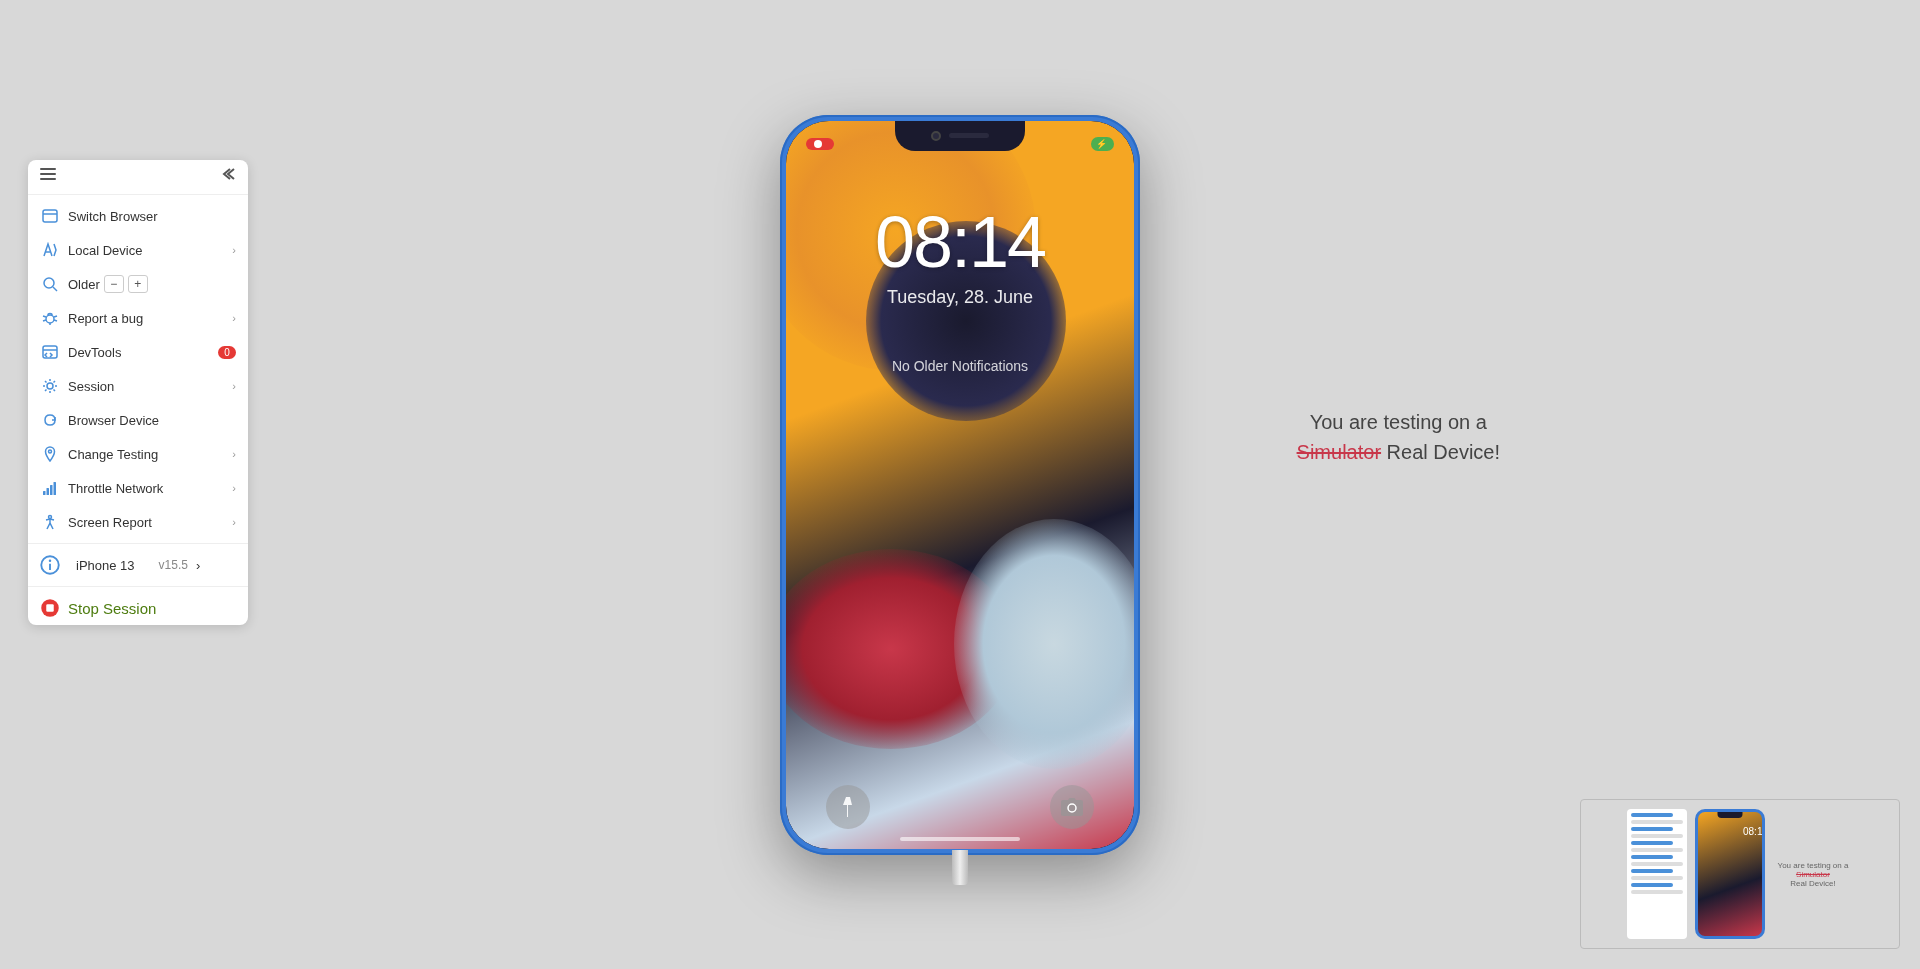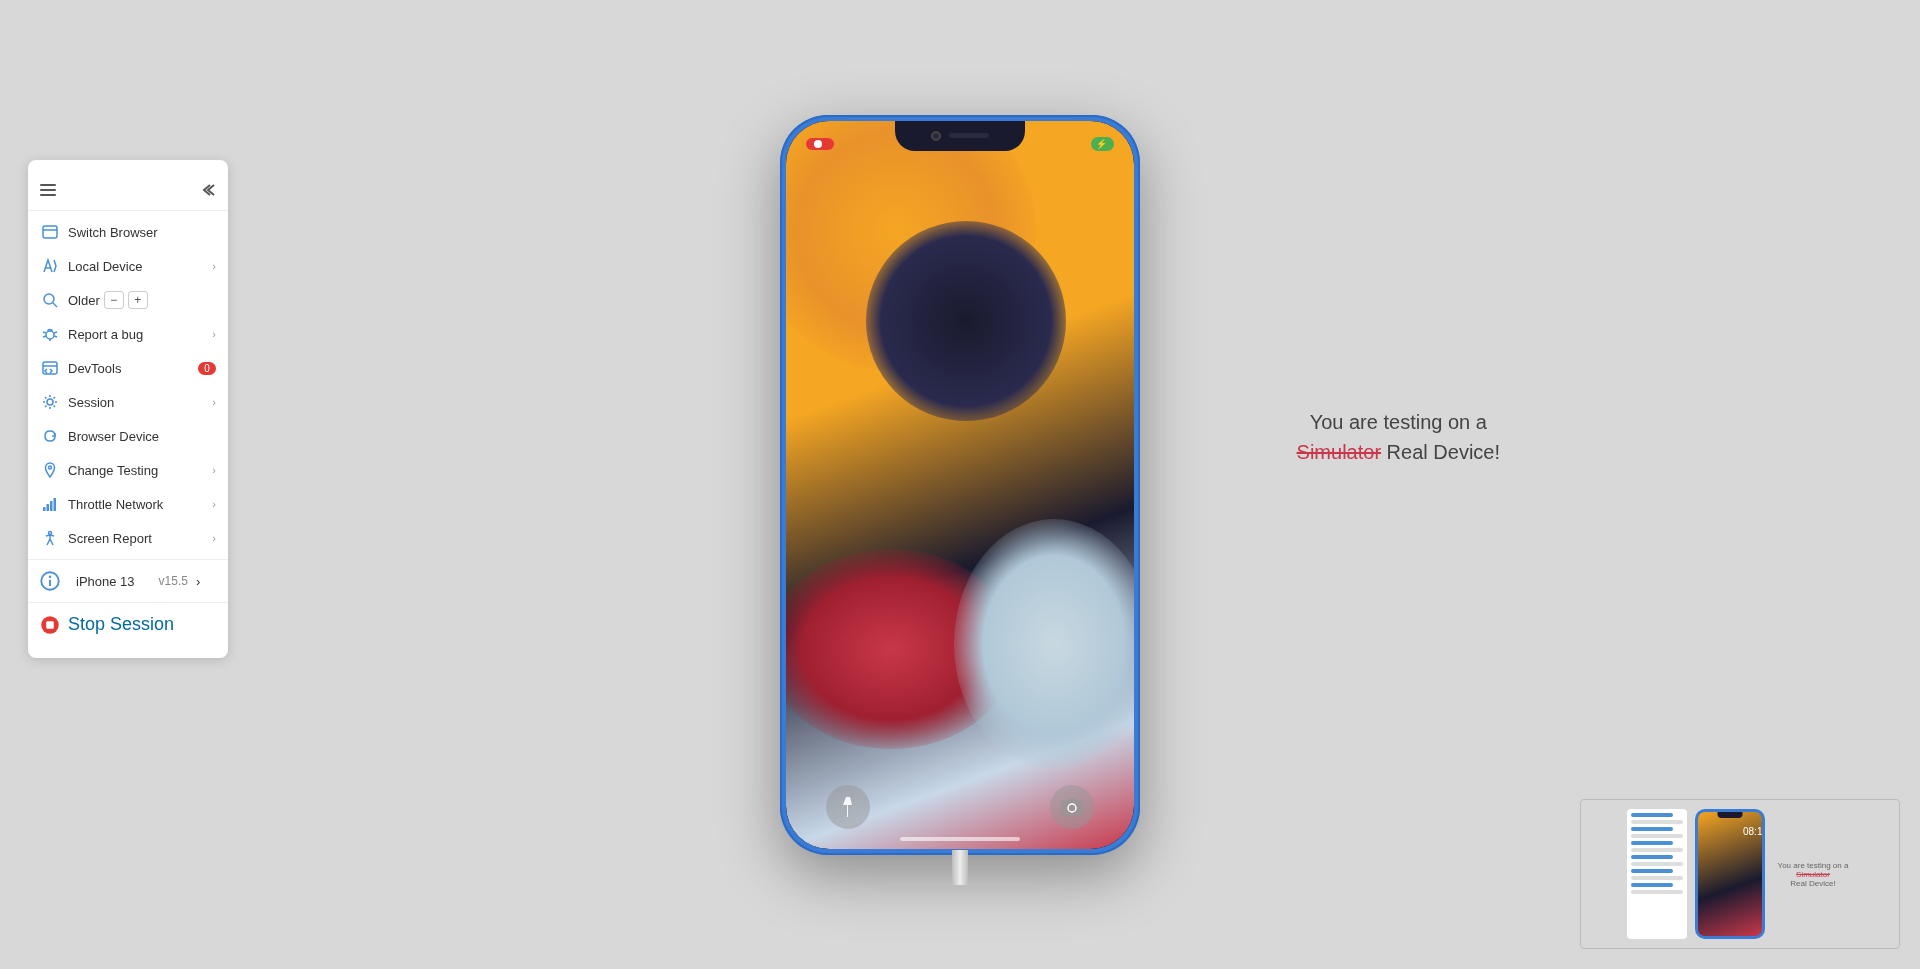--- a/index.html
+++ b/index.html
@@ -10,25 +10,25 @@
       font-family: -apple-system, BlinkMacSystemFont, 'Segoe UI', sans-serif;
       overflow: hidden;
       position: relative;
     }
 
     
     .sidebar {
       position: absolute;
       left: 28px;
       top: 160px;
-      width: 200px;
+      width: 220px;
       background: #fff;
       border-radius: 8px;
       box-shadow: 0 2px 12px rgba(0,0,0,0.15);
-      padding: 16px 0;
+      padding: 0 0;
     }
     .sidebar-header {
       display: flex;
       justify-content: space-between;
       align-items: center;
       padding: 6px 12px 10px 12px;
       border-bottom: 1px solid #eee;
       margin-bottom: 4px;
     }
     .sidebar-header-icon {
@@ -120,22 +120,22 @@
     .divider {
       height: 1px;
       background: #eee;
       margin: 4px 0;
     }
     .stop-session-item {
       display: flex;
       align-items: center;
       padding: 7px 12px;
       cursor: pointer;
-      font-size: 18px;
-      color: #0369a1;
+      font-size: 15px;
+      color: #4d7c0f;
     }
     .stop-session-item .item-icon {
       width: 20px;
       height: 20px;
       margin-right: 8px;
       display: flex;
       align-items: center;
       justify-content: center;
     }
 
@@ -638,20 +638,27 @@
         <div class="status-bar">
           <div class="recording-indicator">
             <div class="recording-dot"></div>
             <span style="font-size:9px;"></span>
           </div>
           <div class="battery-indicator">
             <span style="font-size:9px;">⚡</span>
           </div>
         </div>
 
+        <div class="lock-screen-content">
+          <div class="time-display">08:14</div>
+          <div class="date-display">Tuesday, 28. June</div>
+          <div class="notifications-area">
+            <div class="no-notifications">No Older Notifications</div>
+          </div>
+        </div>
 
         <div class="phone-bottom">
           <div class="bottom-btn">
             <svg width="16" height="20" viewBox="0 0 16 20" fill="none">
               <path d="M6 0 L10 0 L12 8 L8 8 L8 20 L7 20 L7 8 L3 8 Z" fill="white" opacity="0.9"></path>
             </svg>
           </div>
           <div class="bottom-btn">
             <svg width="22" height="18" viewBox="0 0 22 18" fill="none">
               <path d="M7 2 L8.5 0 L13.5 0 L15 2 L20 2 C21.1 2 22 2.9 22 4 L22 16 C22 17.1 21.1 18 20 18 L2 18 C0.9 18 0 17.1 0 16 L0 4 C0 2.9 0.9 2 2 2 Z" fill="rgba(150,150,150,0.7)"></path>

